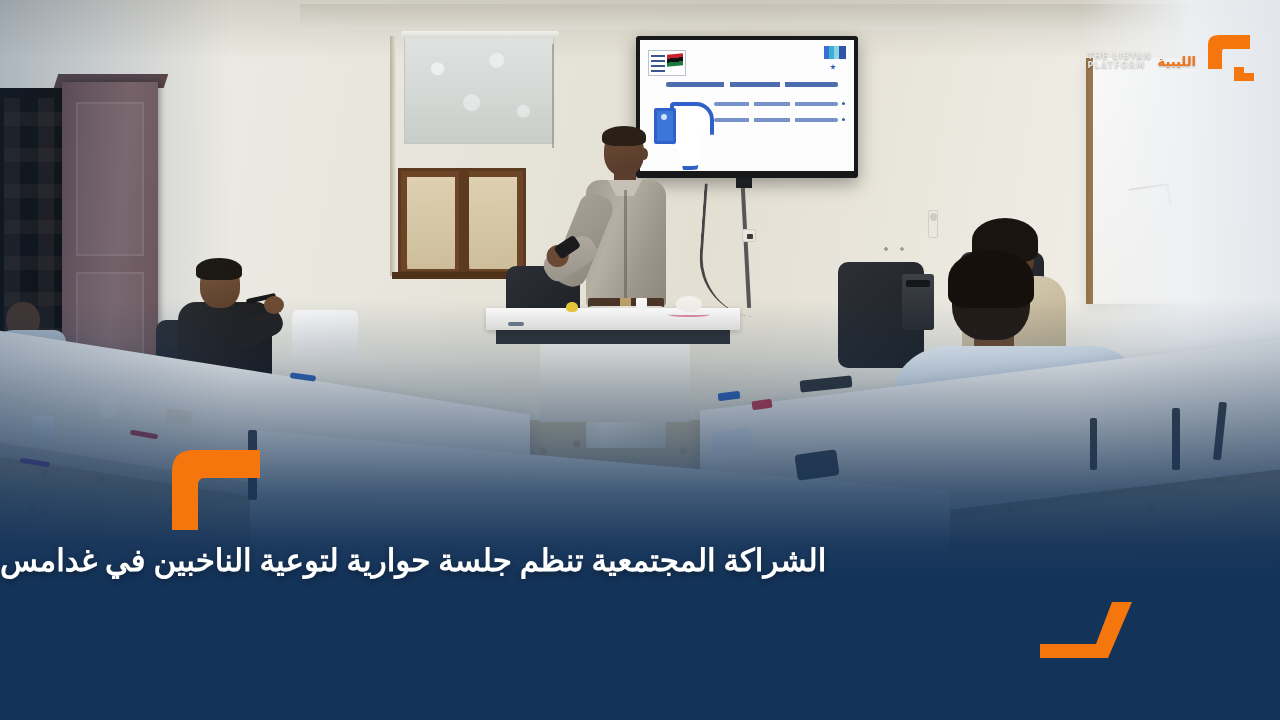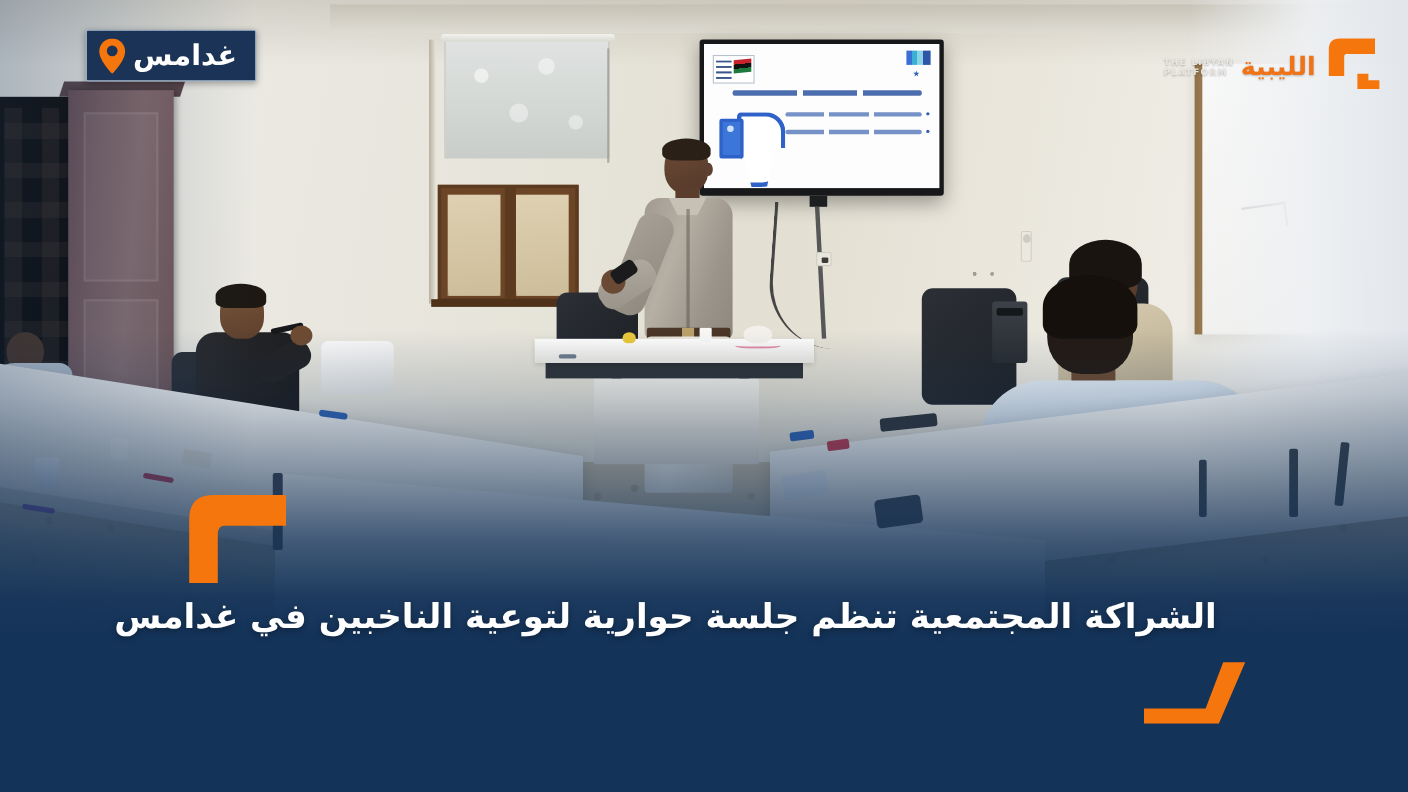--- a/index.html
+++ b/index.html
@@ -580,41 +580,42 @@
   }
   .logo-sub-row {
     display:flex; align-items:center; gap:6px; margin-top:2px;
   }
   .logo-en {
     color:#e9e7e2; font-size:8px; line-height:1.15; font-weight:700;
     letter-spacing:1.2px; text-align:left;
     text-shadow:0 1px 2px rgba(0,0,0,.3);
   }
   .logo-ar-sub {
-    color:#f07318; font-size:23px; font-weight:700; line-height:1;
+    color:#f07318; font-size:13px; font-weight:700; line-height:1;
     direction:rtl;
     text-shadow:0 1px 2px rgba(0,0,0,.25);
   }
   .logo-mark { width:62px; height:62px; flex:0 0 auto; }
 
   
   .deco-left { position:absolute; left:168px; top:448px; width:92px; height:82px; }
   .deco-right { position:absolute; left:1038px; top:600px; width:94px; height:58px; }
 
   
   .headline {
     position:absolute; left:0; right:0; top:542px;
     padding-right:70px;
-    text-align:center;
+    text-align:left;
     direction:rtl;
     color:#ffffff;
     font-size:31px;
     font-weight:700;
     line-height:1.25;
     text-shadow:0 2px 6px rgba(0,0,0,.35);
+    font-family:Liberation Serif, serif;
   }
 
   
   .site-url {
     position:absolute; left:0; right:0; top:668px;
     text-align:center;
     color:#f2f5f8;
     font-size:22px;
     letter-spacing:.3px;
   }
@@ -776,27 +777,20 @@
 
     <div class="leg" style="left:1172px;top:408px;width:8px;height:62px;"></div>
     <div class="leg" style="left:1216px;top:402px;width:8px;height:58px;transform:rotate(6deg);"></div>
     <div class="leg" style="left:1090px;top:418px;width:7px;height:52px;"></div>
     <div class="leg" style="left:248px;top:430px;width:9px;height:70px;"></div>
   </div>
 
   <div class="overlay-sides"></div>
   <div class="overlay-bottom"></div>
 
-  <div class="loc-badge">
-    <svg class="pin-icon" viewBox="0 0 24 30">
-      <path d="M12 0C5.9 0 1 4.9 1 11c0 8.2 11 19 11 19s11-10.8 11-19C23 4.9 18.1 0 12 0z" fill="#f4760d"></path>
-      <circle cx="12" cy="10.6" r="4.6" fill="#1b3356"></circle>
-    </svg>
-    <span class="loc-text">غدامس</span>
-  </div>
 
   <div class="logo">
     <div class="logo-wordmark">
       <span class="logo-sub-row">
         <span class="logo-en"><span>THE LIBYAN</span><br><span>PLATFORM</span></span>
         <span class="logo-ar-sub">الليبية</span>
       </span>
     </div>
     <svg class="logo-mark" viewBox="0 0 62 62">
       <path d="M8 40 L8 16 Q8 6 18 6 L50 6 L50 20 L24 20 Q22 20 22 23 L22 40 Z" fill="#f4760d"></path>

